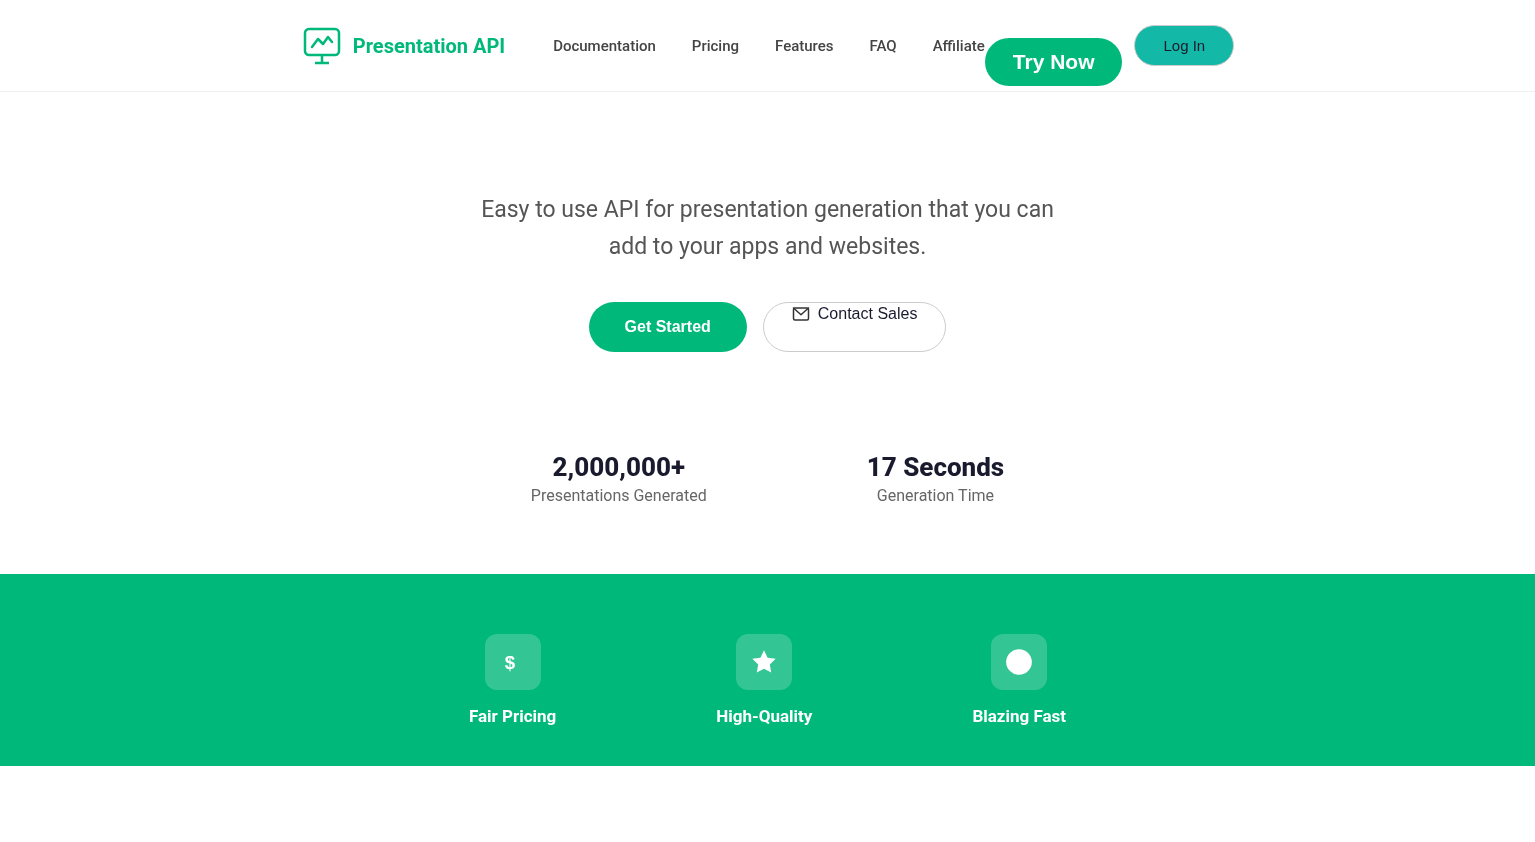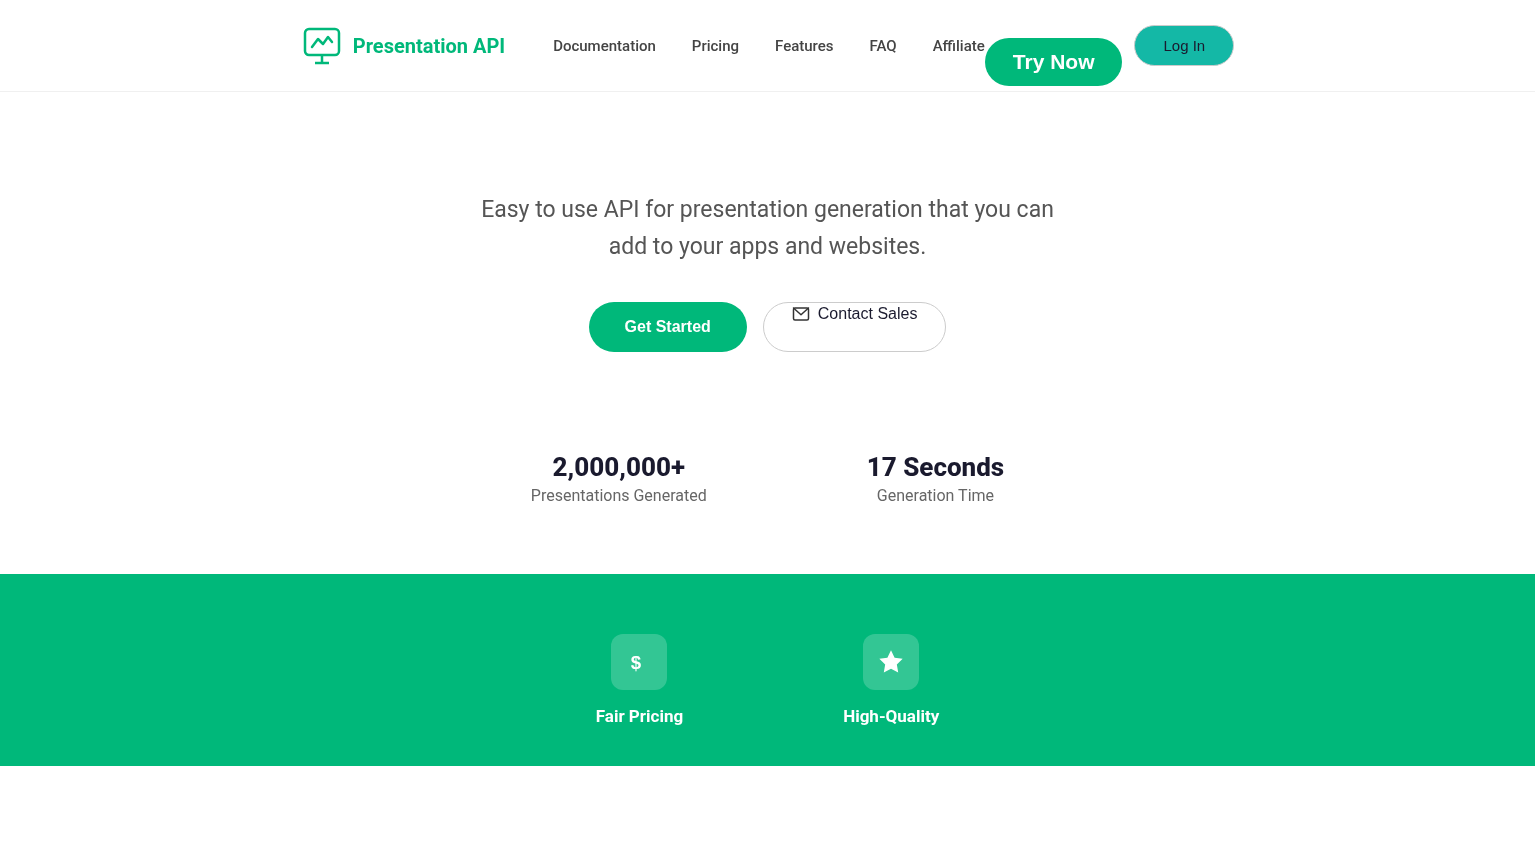--- a/index.html
+++ b/index.html
@@ -309,13 +309,22 @@
 
   <div class="feature-item">
     <div class="feature-icon-box">
       <svg viewBox="0 0 24 24" xmlns="http://www.w3.org/2000/svg">
         <polygon points="12,2 15.09,8.26 22,9.27 17,14.14 18.18,21.02 12,17.77 5.82,21.02 7,14.14 2,9.27 8.91,8.26" fill="white"></polygon>
       </svg>
     </div>
     <span class="feature-label">High-Quality</span>
   </div>
 
+  <div class="feature-item">
+    <div class="feature-icon-box">
+      <svg viewBox="0 0 24 24" xmlns="http://www.w3.org/2000/svg" fill="none" stroke="white" stroke-width="2" stroke-linecap="round" stroke-linejoin="round">
+        <circle cx="12" cy="12" r="10"></circle>
+        <polyline points="12,6 12,12 16,14"></polyline>
+      </svg>
+    </div>
+    <span class="feature-label">Blazing Fast</span>
+  </div>
 </section>
 
 </body></html>

